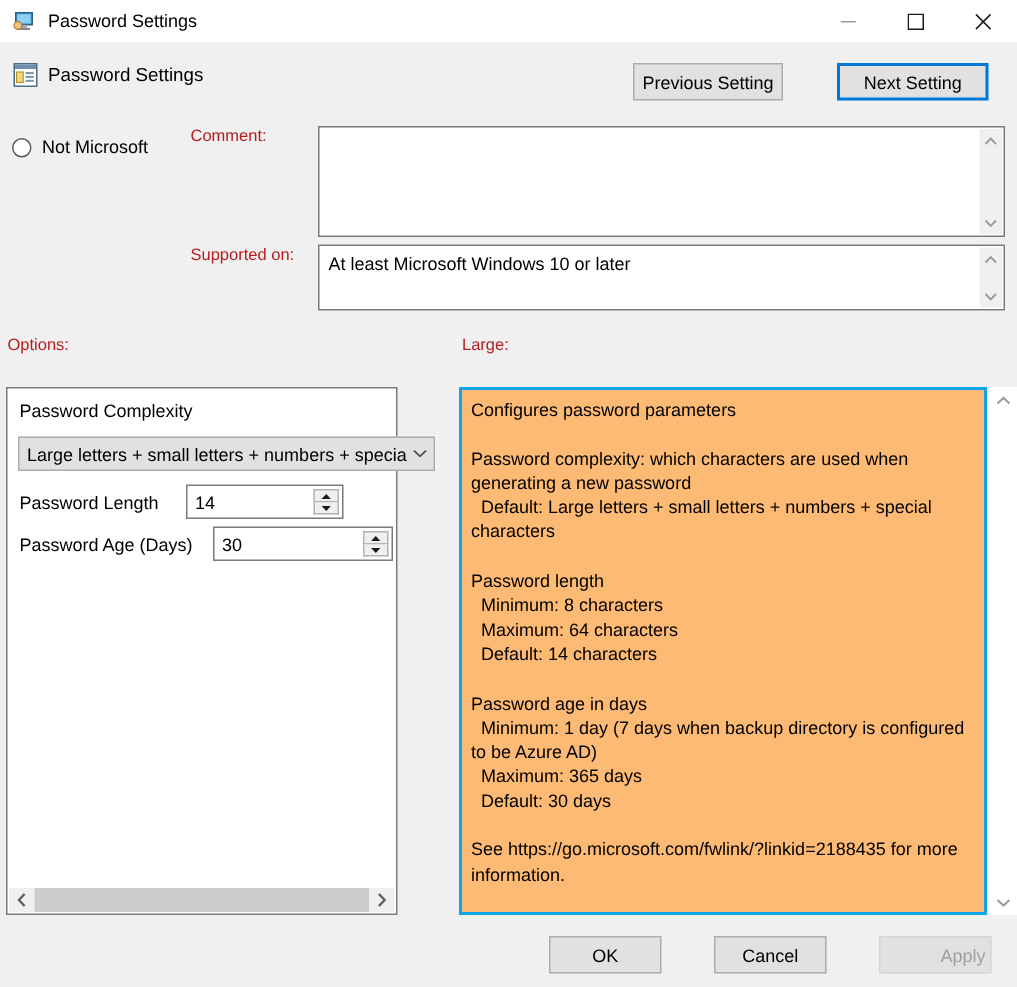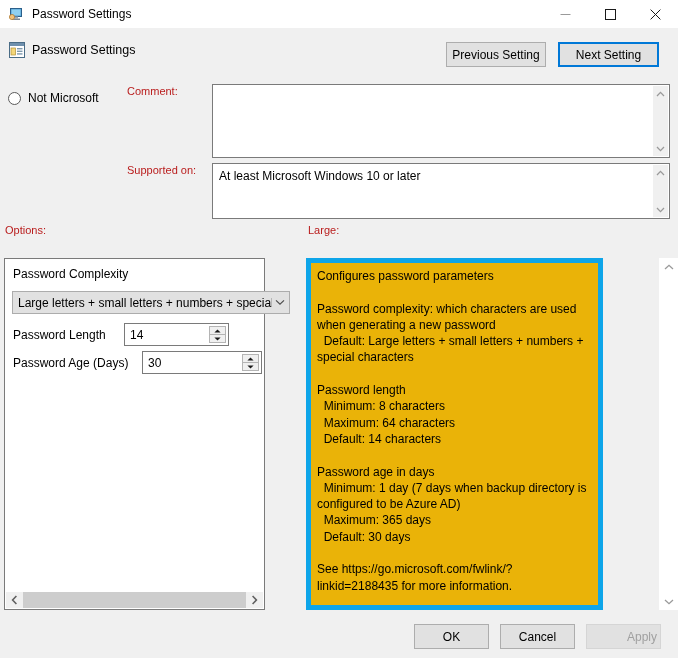--- a/index.html
+++ b/index.html
@@ -90,20 +90,21 @@
     background: #e1e1e1;
     border: 1px solid #adadad;
     padding: 0;
     height: 25px;
     min-width: 75px;
     cursor: default;
     box-sizing: border-box;
     display: inline-flex;
     align-items: center;
     justify-content: center;
+    margin-left: 24px;
   }
   .btn.focused {
     border: 2px solid #0078d7;
     background: #e1e1e1;
   }
   .btn.disabled {
     color: #a0a0a0;
     background: #e1e1e1;
     border: 1px solid #d5d5d5;
     padding-left: 37px;
@@ -162,21 +163,21 @@
     border: 1px solid #7a7a7a;
     box-sizing: border-box;
     overflow: hidden;
   }
   #comment-box {
     left: 212px; top: 84px;
     width: 458px; height: 74px;
   }
   #supported-box {
     left: 212px; top: 163px;
-    width: 458px; height: 56px; text-align: center;
+    width: 458px; height: 44px; text-align: center;
   }
   .textbox-text {
     position: absolute;
     left: 6px; top: 5px;
     font-size: 12px;
     color: #000000;
     line-height: 15px;
   }
   .inner-vscroll {
     position: absolute;
@@ -304,23 +305,23 @@
   .hscroll .h-thumb {
     flex: 1 1 auto;
     height: 16px;
     background: #cdcdcd;
   }
 
   
   #help-panel {
     position: absolute;
     left: 306px; top: 258px;
-    width: 297px; height: 352px;
-    background: #eab308;
-    border: 5px solid #0ea5e9;
+    width: 352px; height: 352px;
+    background: #fdba74;
+    border: 2px solid #0ea5e9;
     box-sizing: border-box;
     overflow: hidden;
   }
   #help-text {
     position: absolute;
     left: 6px; top: 5px;
     right: 6px;
     font-size: 12px;
     line-height: 16.3px;
     white-space: pre-wrap;

